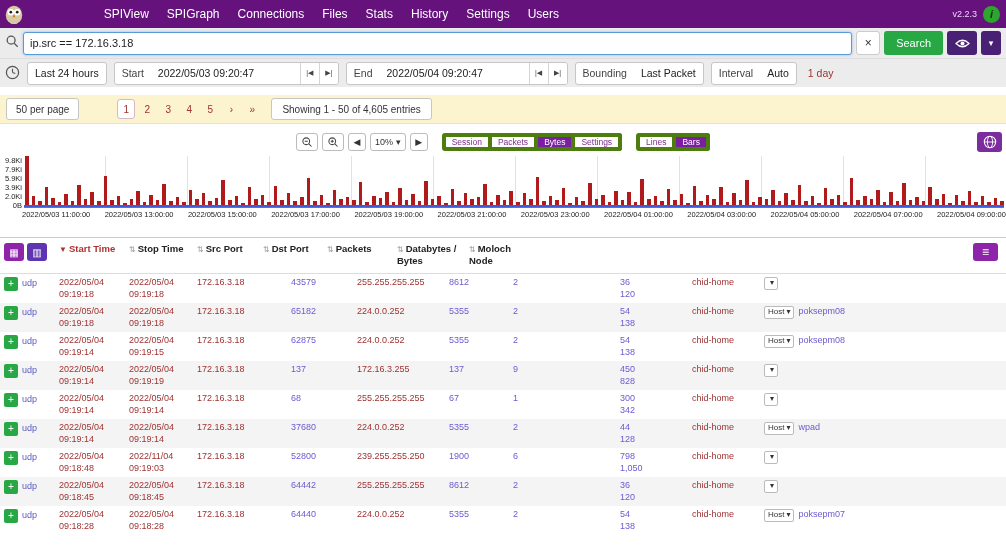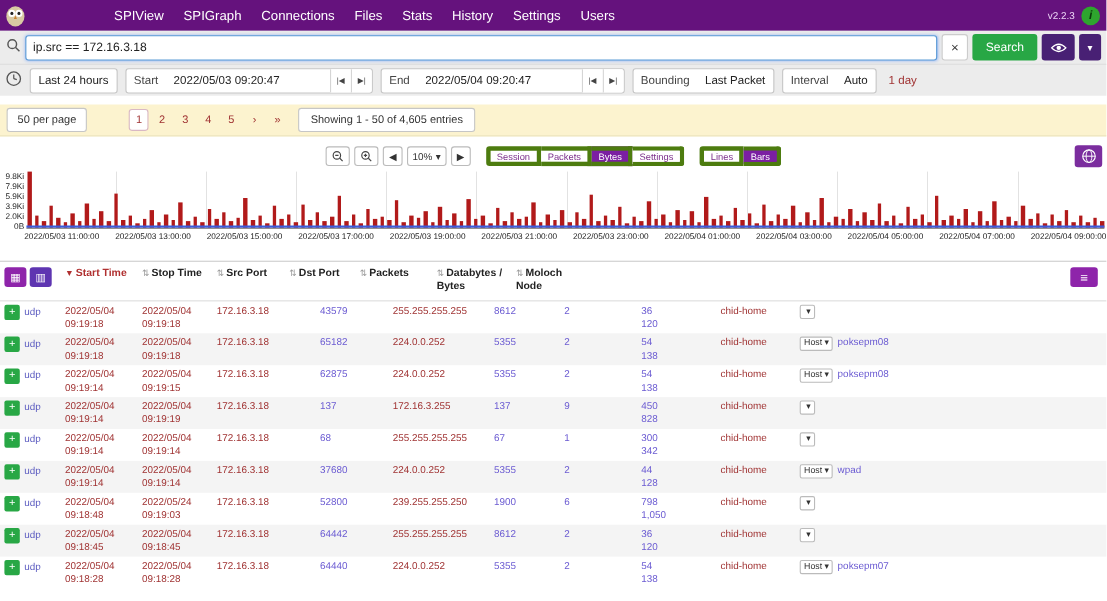--- a/index.html
+++ b/index.html
@@ -87,21 +87,21 @@
   .c-act{width:56px;display:flex;gap:4px;padding-left:4px;align-items:center;}
   .plus-btn{width:14px;height:14px;background:var(--green);color:#fff;border:none;border-radius:2px;font-size:10px;line-height:1;display:flex;align-items:center;justify-content:center;}
   .proto{color:#5b5bc0;}
   .c-start{width:70px;color:var(--maroon);}
   .c-stop{width:68px;color:var(--maroon);}
   .c-srcip{width:94px;color:var(--maroon);}
   .c-srcport{width:66px;color:var(--link);}
   .c-dstip{width:92px;color:var(--maroon);}
   .c-dstport{width:64px;color:var(--link);}
   .c-pkts{width:70px;color:var(--link);}
-  .c-db{width:72px;color:var(--link);white-space:pre-line;}
+  .c-db{width:72px;color:var(--link);white-space:pre-line;margin-left:37px;}
   .c-node{width:72px;color:var(--maroon);}
   .c-info{flex:1;display:flex;gap:4px;align-items:flex-start;}
   .host-tag{border:1px solid #bbb;background:#fff;border-radius:2px;font-size:8px;padding:0 3px;color:#333;height:13px;display:inline-flex;align-items:center;gap:2px;cursor:pointer;}
   .host-val{color:var(--link);}
 </style>
 </head>
 <body>
 
 <div class="navbar">
   <div class="logo">
@@ -581,21 +581,21 @@
           </span>
       <span class="host-val">wpad</span>
     </div>
   </div>
       <div class="trow">
     <div class="c c-act">
       <button class="plus-btn">+</button>
       <span class="proto">udp</span>
     </div>
     <div class="c c-start">2022/05/04 09:18:48</div>
-    <div class="c c-stop">2022/05/24 09:19:03</div>
+    <div class="c c-stop">2022/11/04 09:19:03</div>
     <div class="c c-srcip">172.16.3.18</div>
     <div class="c c-srcport">52800</div>
     <div class="c c-dstip">239.255.255.250</div>
     <div class="c c-dstport">1900</div>
     <div class="c c-pkts">6</div>
     <div class="c c-db">798
 1,050</div>
     <div class="c c-node">chid-home</div>
     <div class="c c-info">
       <span class="host-tag" hidden="">

